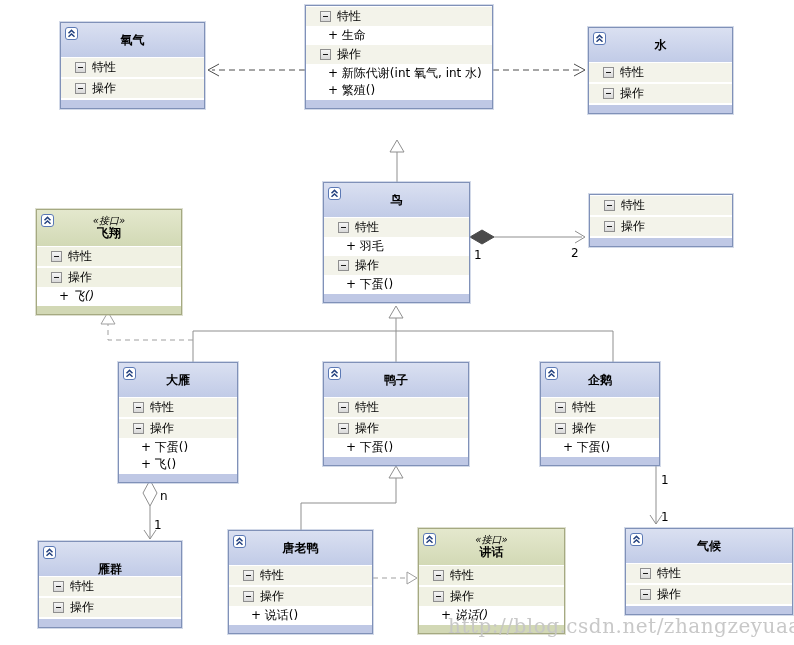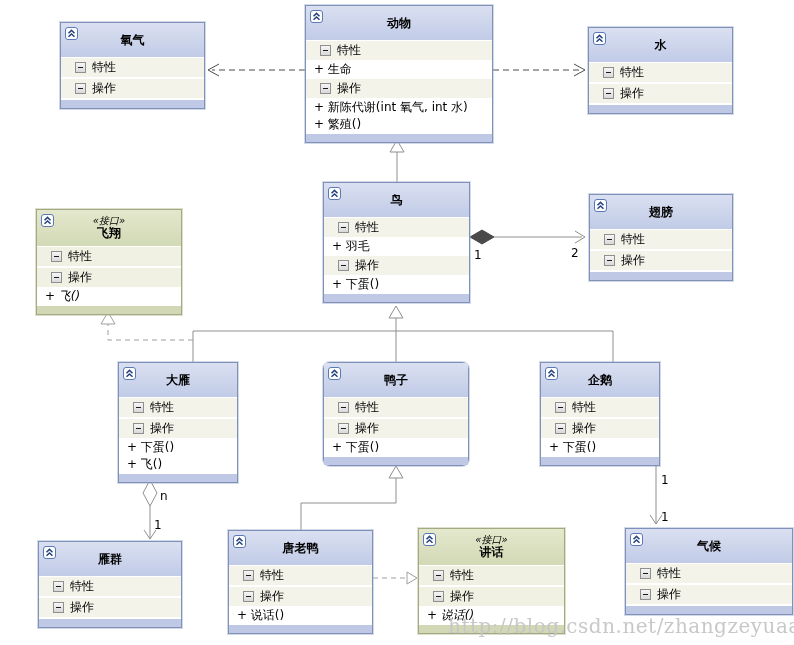--- a/index.html
+++ b/index.html
@@ -18,21 +18,21 @@
   .stereotype{font-size:10px;color:#000;font-style:italic;}
   .expand-icon{position:absolute;left:4px;top:4px;width:13px;height:13px;background:#fff;
     border:1px solid #5b79b5;border-radius:3px;display:flex;align-items:center;justify-content:center;box-sizing:border-box;}
   .section-row{height:21px;box-sizing:border-box;background:#f3f3ea;border-top:1px solid #fff;
     border-bottom:1px solid #fff;display:flex;align-items:center;padding-left:14px;font-size:12px;color:#000;}
   .interface .section-row{background:#f0f1e3;}
   .minus-icon{width:11px;height:11px;box-sizing:border-box;border:1px solid #8f8f8f;
     background:linear-gradient(#f6f6f6,#d9d9d9);display:inline-flex;align-items:center;
     justify-content:center;margin-right:6px;flex:0 0 auto;}
   .minus-icon::after{content:"";width:5px;height:1px;background:#1a1a1a;}
-  .member-row{background:#fff;font-size:12px;height:17px;line-height:17px;padding-left:8px;
+  .member-row{background:#fff;font-size:12px;height:17px;line-height:17px;padding-left:22px;
     white-space:nowrap;color:#000;}
   .member-row.italic{font-style:italic;}
   .box-strip{height:8px;border-top:1px solid #fff;background:#bfc8e5;}
   .interface .box-strip{background:#d2d8b5;}
   #watermark{position:absolute;left:448px;top:614px;z-index:5;font-family:"DejaVu Serif","Liberation Serif",serif;
     font-size:20px;color:rgba(197,197,197,.95);letter-spacing:.5px;white-space:nowrap;}
 </style>
 </head>
 <body>
 
@@ -85,28 +85,20 @@
           <span class="minus-icon"></span>
           <span>特性</span>
         </div>
         <div class="section-row">
           <span class="minus-icon"></span>
           <span>操作</span>
         </div>
         <div class="box-strip"></div>
       </div>
       <div class="uml-box" style="left: 305px; top: 5px; width: 188px;">
-        <div class="box-header" style="height: 34px;">
-          <span class="expand-icon">
-            <svg width="11" height="11" viewBox="0 0 11 11">
-              <path d="M2.5 5.2 L5.5 2.4 L8.5 5.2 M2.5 8.8 L5.5 6 L8.5 8.8" fill="none" stroke="#24427f" stroke-width="1.5"></path>
-            </svg>
-          </span>
-          <div class="box-title">动物</div>
-        </div>
         <div class="section-row">
           <span class="minus-icon"></span>
           <span>特性</span>
         </div>
         <div class="member-row">+ 生命</div>
         <div class="section-row">
           <span class="minus-icon"></span>
           <span>操作</span>
         </div>
         <div class="member-row">+ 新陈代谢(int 氧气, int 水)</div>
@@ -168,28 +160,20 @@
         </div>
         <div class="member-row">+ 羽毛</div>
         <div class="section-row">
           <span class="minus-icon"></span>
           <span>操作</span>
         </div>
         <div class="member-row">+ 下蛋()</div>
         <div class="box-strip"></div>
       </div>
       <div class="uml-box" style="left: 589px; top: 194px; width: 144px;">
-        <div class="box-header" style="height: 34px;">
-          <span class="expand-icon">
-            <svg width="11" height="11" viewBox="0 0 11 11">
-              <path d="M2.5 5.2 L5.5 2.4 L8.5 5.2 M2.5 8.8 L5.5 6 L8.5 8.8" fill="none" stroke="#24427f" stroke-width="1.5"></path>
-            </svg>
-          </span>
-          <div class="box-title">翅膀</div>
-        </div>
         <div class="section-row">
           <span class="minus-icon"></span>
           <span>特性</span>
         </div>
         <div class="section-row">
           <span class="minus-icon"></span>
           <span>操作</span>
         </div>
         <div class="box-strip"></div>
       </div>
@@ -207,21 +191,21 @@
           <span>特性</span>
         </div>
         <div class="section-row">
           <span class="minus-icon"></span>
           <span>操作</span>
         </div>
         <div class="member-row">+ 下蛋()</div>
         <div class="member-row">+ 飞()</div>
         <div class="box-strip"></div>
       </div>
-      <div class="uml-box" style="left: 323px; top: 362px; width: 146px; border-radius: 7px;">
+      <div class="uml-box" style="left: 323px; top: 362px; width: 146px;">
         <div class="box-header" style="height: 34px;">
           <span class="expand-icon">
             <svg width="11" height="11" viewBox="0 0 11 11">
               <path d="M2.5 5.2 L5.5 2.4 L8.5 5.2 M2.5 8.8 L5.5 6 L8.5 8.8" fill="none" stroke="#24427f" stroke-width="1.5"></path>
             </svg>
           </span>
           <div class="box-title">鸭子</div>
         </div>
         <div class="section-row">
           <span class="minus-icon"></span>
@@ -248,21 +232,21 @@
           <span>特性</span>
         </div>
         <div class="section-row">
           <span class="minus-icon"></span>
           <span>操作</span>
         </div>
         <div class="member-row">+ 下蛋()</div>
         <div class="box-strip"></div>
       </div>
       <div class="uml-box" style="left: 38px; top: 541px; width: 144px;">
-        <div class="box-header" style="height: 34px;">
+        <div class="box-header" style="height: 34px; justify-content: flex-end;">
           <span class="expand-icon">
             <svg width="11" height="11" viewBox="0 0 11 11">
               <path d="M2.5 5.2 L5.5 2.4 L8.5 5.2 M2.5 8.8 L5.5 6 L8.5 8.8" fill="none" stroke="#24427f" stroke-width="1.5"></path>
             </svg>
           </span>
           <div class="box-title">雁群</div>
         </div>
         <div class="section-row">
           <span class="minus-icon"></span>
           <span>特性</span>

